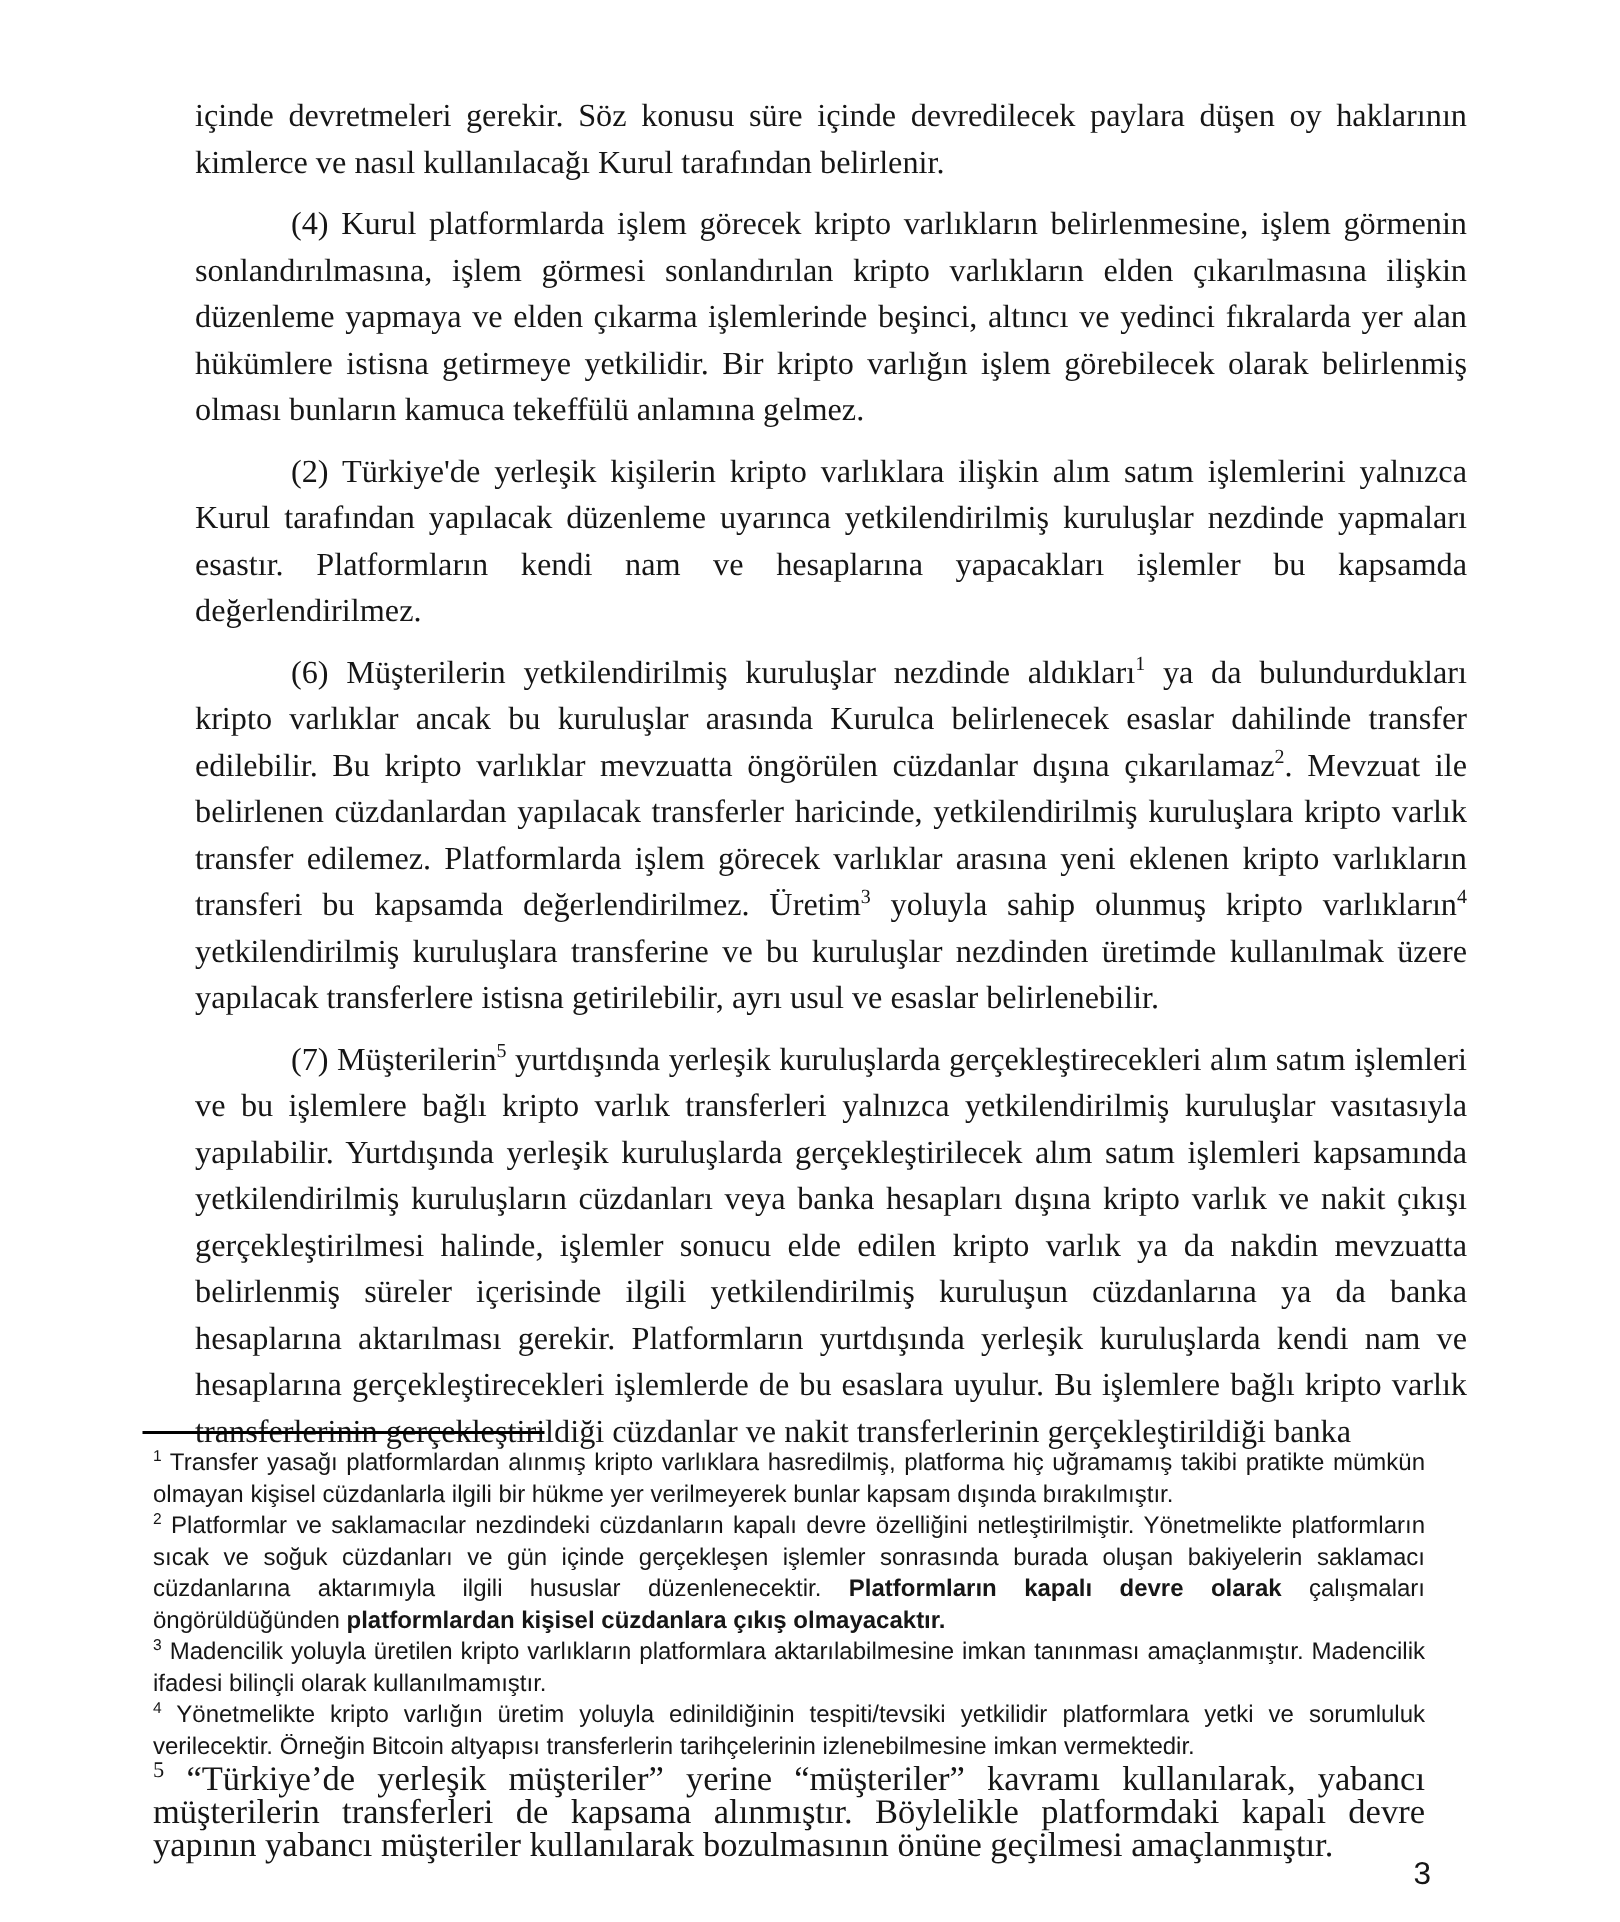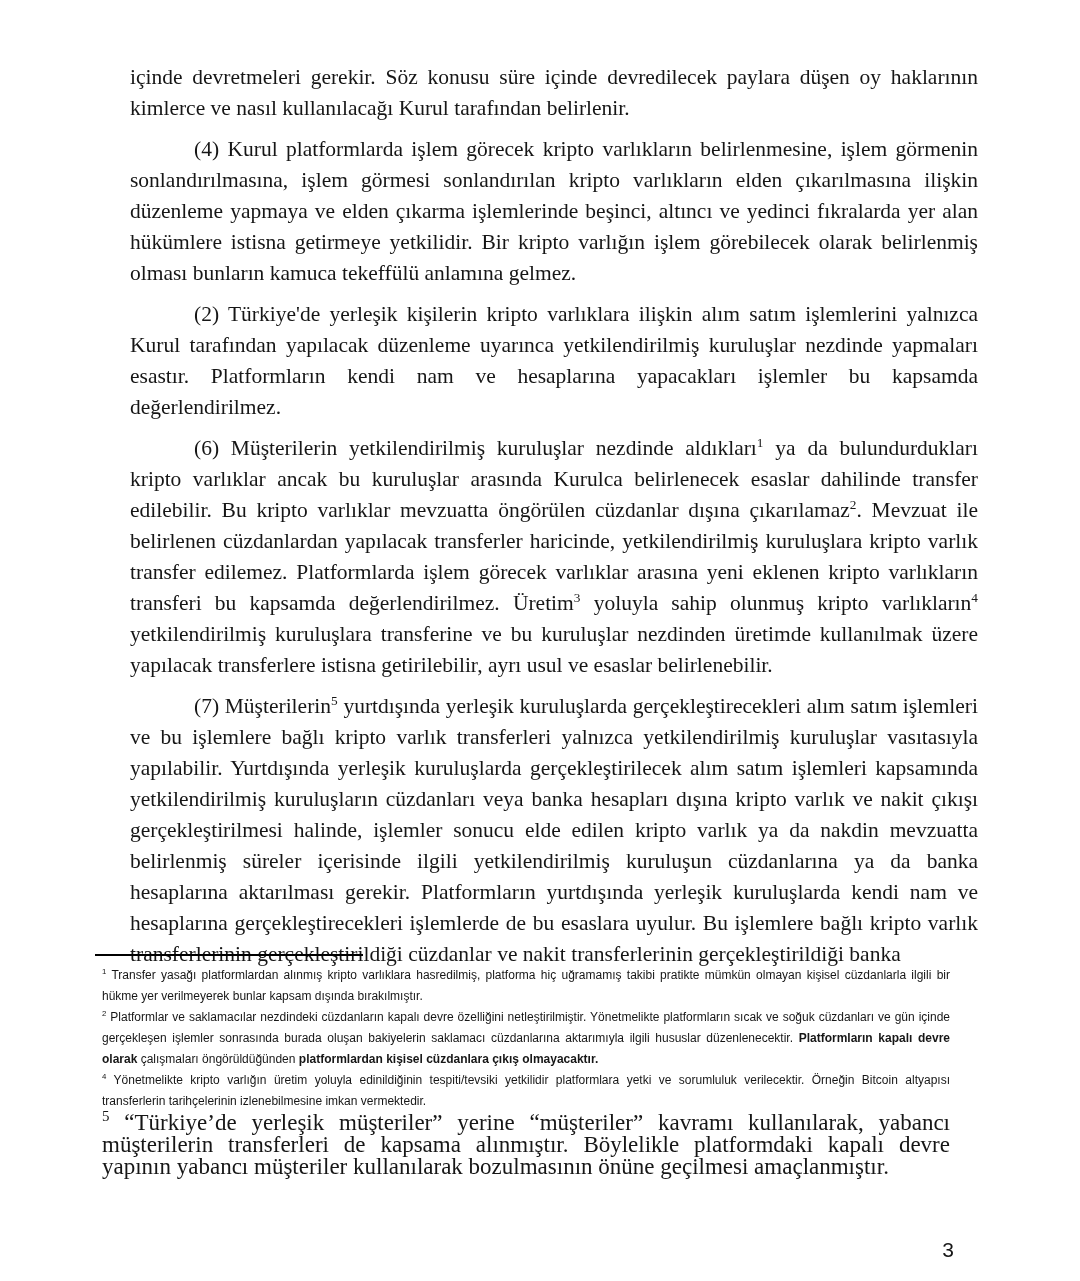--- a/index.html
+++ b/index.html
@@ -40,21 +40,21 @@
   }
   .footnote-rule {
     width: 268px;
     height: 0;
     border-top: 2.5px solid #000000;
     margin: 0 0 9px -7px;
   }
   .footnote {
     margin: 0;
     font-family: "Liberation Sans", sans-serif;
-    font-size: 12px;
+    font-size: 16px;
     line-height: 21px;
     text-align: justify;
     color: #161616;
   }
   .footnote.serif {
     font-family: "Liberation Serif", serif;
     font-size: 23px;
     line-height: 22px;
   }
   .footnote sup {
@@ -87,20 +87,23 @@
 
   <div class="footnote-area">
     <div class="footnote-rule"></div>
     <p class="footnote">
       <sup>1</sup><span> Transfer yasağı platformlardan alınmış kripto varlıklara hasredilmiş, platforma hiç uğramamış takibi pratikte mümkün olmayan kişisel cüzdanlarla ilgili bir hükme yer verilmeyerek bunlar kapsam dışında bırakılmıştır.</span>
     </p>
     <p class="footnote">
       <sup>2</sup><span> Platformlar ve saklamacılar nezdindeki cüzdanların kapalı devre özelliğini netleştirilmiştir. Yönetmelikte platformların sıcak ve soğuk cüzdanları ve gün içinde gerçekleşen işlemler sonrasında burada oluşan bakiyelerin saklamacı cüzdanlarına aktarımıyla ilgili hususlar düzenlenecektir. <b>Platformların kapalı devre olarak</b> çalışmaları öngörüldüğünden <b>platformlardan kişisel cüzdanlara çıkış olmayacaktır.</b></span>
     </p>
     <p class="footnote">
+      <sup>3</sup><span> Madencilik yoluyla üretilen kripto varlıkların platformlara aktarılabilmesine imkan tanınması amaçlanmıştır. Madencilik ifadesi bilinçli olarak kullanılmamıştır.</span>
+    </p>
+    <p class="footnote">
       <sup>4</sup><span> Yönetmelikte kripto varlığın üretim yoluyla edinildiğinin tespiti/tevsiki yetkilidir platformlara yetki ve sorumluluk verilecektir. Örneğin Bitcoin altyapısı transferlerin tarihçelerinin izlenebilmesine imkan vermektedir.</span>
     </p>
     <p class="footnote serif">
       <sup>5</sup><span> “Türkiye’de yerleşik müşteriler” yerine “müşteriler” kavramı kullanılarak, yabancı müşterilerin transferleri de kapsama alınmıştır. Böylelikle platformdaki kapalı devre yapının yabancı müşteriler kullanılarak bozulmasının önüne geçilmesi amaçlanmıştır.</span>
     </p>
   </div>
 
   <div class="page-number">3</div>
 
 </div>

